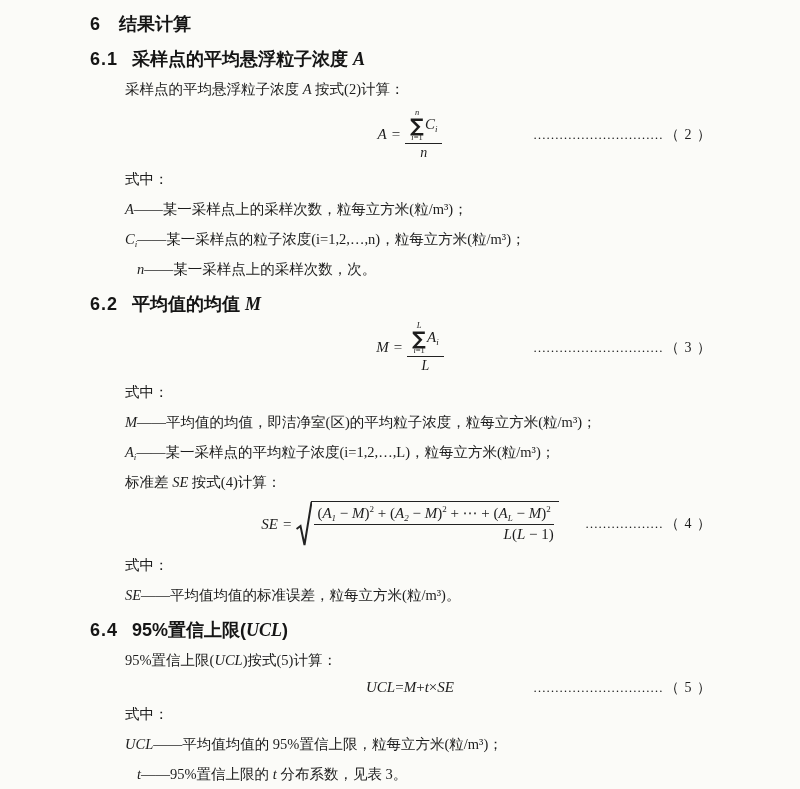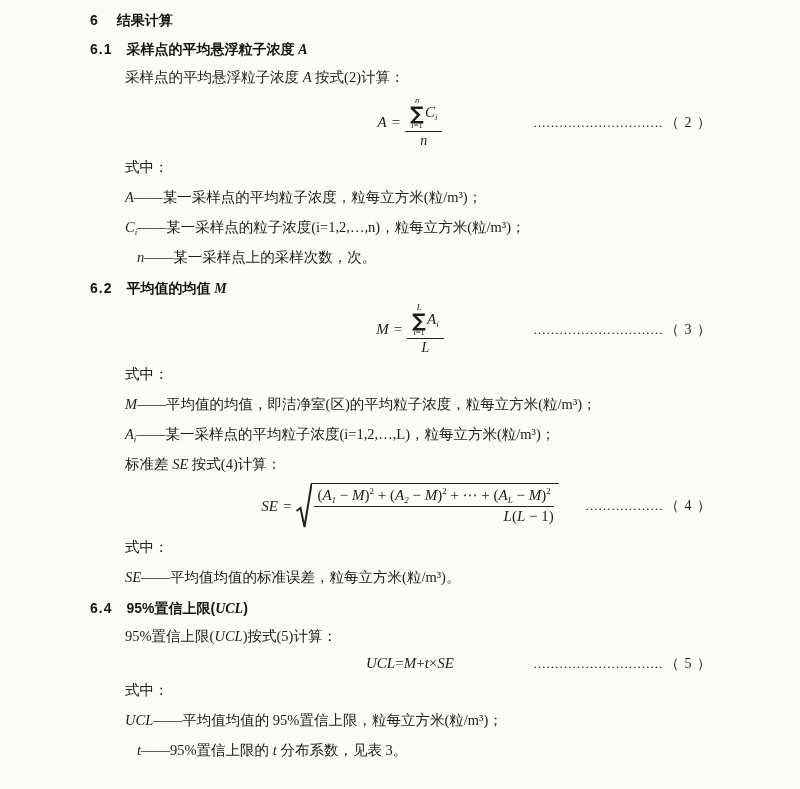--- a/index.html
+++ b/index.html
@@ -6,21 +6,21 @@
   .page{
     width:800px;height:789px;box-sizing:border-box;overflow:hidden;
     background:#fbfbf8;color:#1c1c1c;
     padding:6px 70px 0 90px;
     font-family:"Liberation Serif","DejaVu Serif",serif;
     font-size:14.5px;
   }
   
   .h1,.h2{
     font-family:"Liberation Sans","DejaVu Sans",sans-serif;
-    font-weight:700;font-size:14px;color:#151515;
+    font-weight:700;font-size:18px;color:#151515;
   }
   .h1{margin:6px 0 2px;}
   .h2{margin:11px 0 2px;}
   .hnum{margin-right:14px;letter-spacing:1px;}
   .h1 .hnum{margin-right:18px;}
   .h2 .var,.tbl-title .var{font-weight:700;}
   
   p{margin:7px;line-height:23px;}
   .indent{padding-left:28px;}
   .in2{padding-left:40px;}
@@ -84,21 +84,21 @@
         </span>
         <span class="fden"><span class="var">n</span></span>
       </span>
     </span>
     <span class="leader">
       <span class="dots">…………………………</span><span class="eqnum">（ 2 ）</span>
     </span>
   </div>
 
   <p class="indent">式中：</p>
-  <p class="indent"><span class="var">A</span><span>——某一采样点的平均粒子浓度，粒每立方米(粒/m³)；</span></p>
+  <p class="indent"><span class="var">A</span><span>——某一采样点上的采样次数，粒每立方米(粒/m³)；</span></p>
   <p class="indent"><span class="var">C</span><sub class="var">i</sub><span>——某一采样点的粒子浓度(i=1,2,…,n)，粒每立方米(粒/m³)；</span></p>
   <p class="in2"><span class="var">n</span><span>——某一采样点上的采样次数，次。</span></p>
 
   <div class="h2">
     <span class="hnum">6.2</span><span><span>平均值的均值 </span><span class="var">M</span></span>
   </div>
 
   <div class="formula-row">
     <span class="eq">
       <span class="var">M</span>

